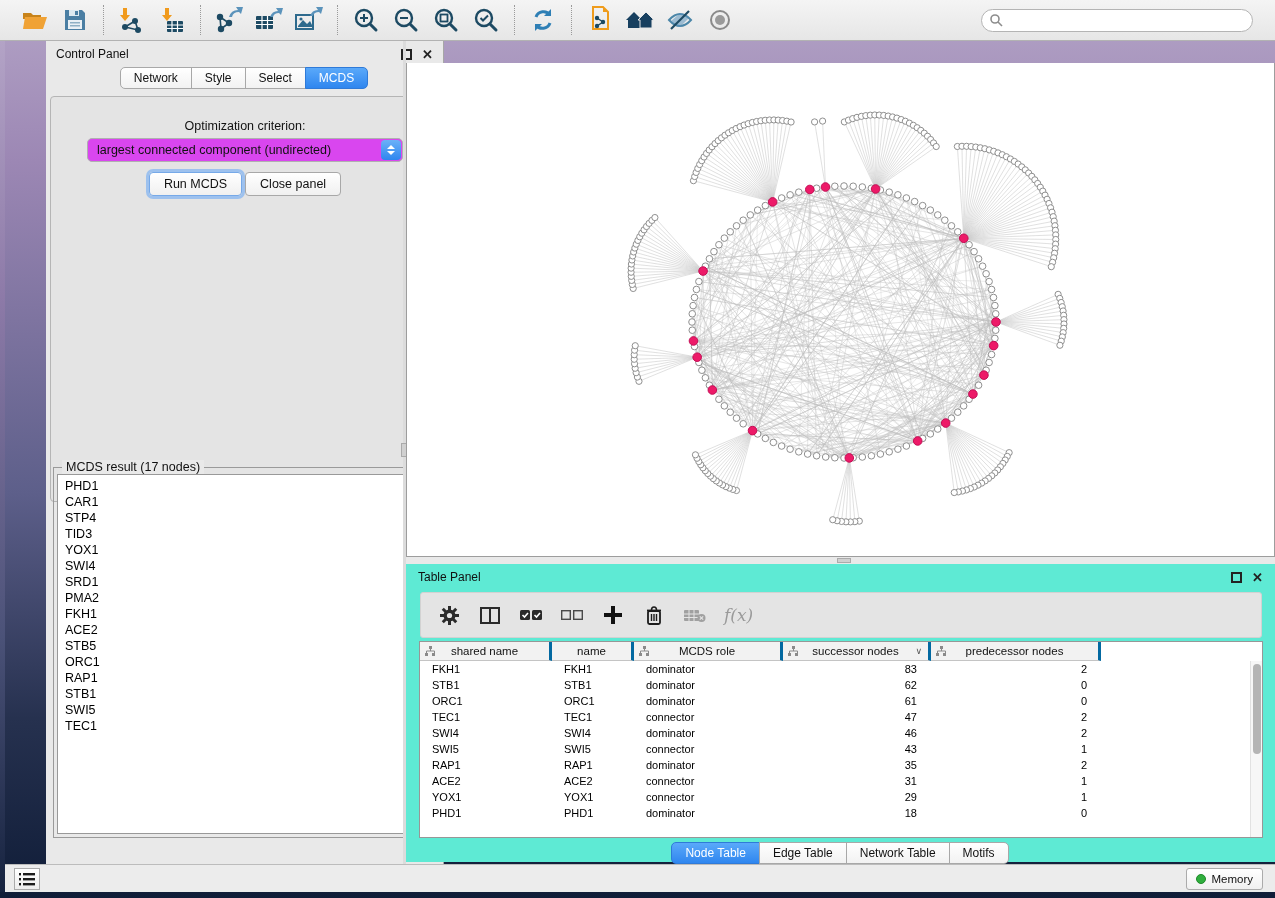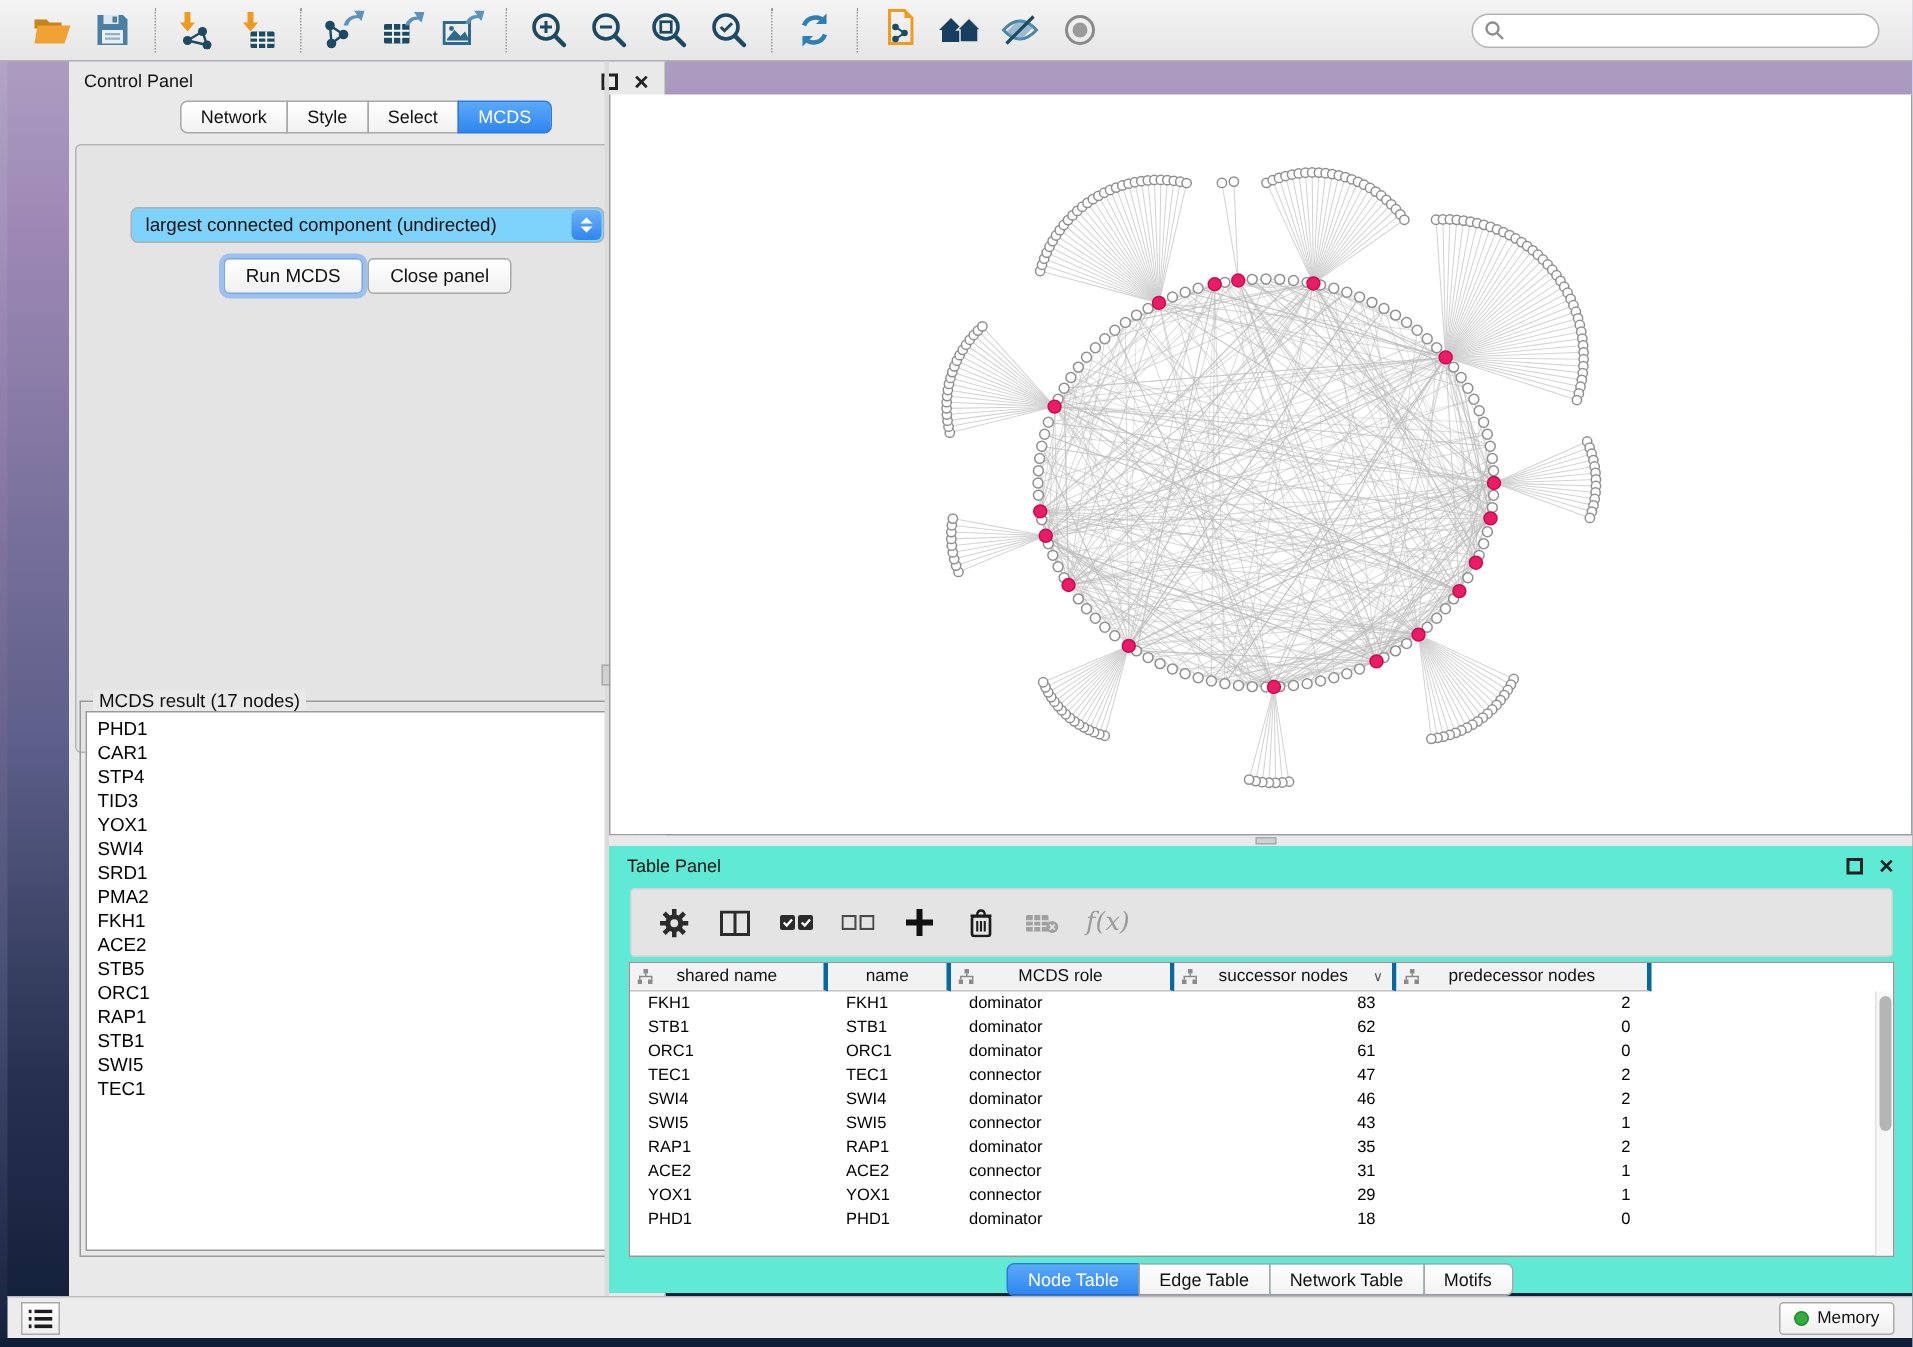--- a/index.html
+++ b/index.html
@@ -30,21 +30,21 @@
   .close-icon { font-size:13px; font-weight:bold; color:#222; line-height:1; }
   .seg-tabs { display:flex; justify-content:center; }
   .seg-tab { border:1px solid #a8a8a8; background:linear-gradient(#ffffff,#f2f2f2);
     padding:3px 13px; font-size:12px; margin-left:-1px; color:#111; }
   .seg-tab:first-child { border-radius:5px 0 0 5px; }
   .seg-tab:last-child { border-radius:0 5px 5px 0; }
   .seg-tab.sel { background:linear-gradient(#5aa9fa,#2f86ef); color:#fff; border-color:#2f7ad8; }
   .cp-content { position:absolute; left:4px; top:55px; width:390px; height:406px;
     background:#e4e4e4; border:1px solid #b5b5b5; border-radius:4px; }
   .opt-label { text-align:center; font-size:12.5px; margin-top:22px; color:#111; }
-  .dropdown { position:absolute; left:36px; top:41px; width:316px; height:24px; background:#7dd3fc;
+  .dropdown { position:absolute; left:36px; top:41px; width:316px; height:24px; background:#d946ef;
     border:1px solid #b0b0b0; border-radius:5px; font-size:12.5px; display:flex; align-items:center;
     padding-left:9px; color:#111; }
   .dd-stepper { position:absolute; right:1px; top:1px; width:20px; height:20px; border-radius:4px;
     background:linear-gradient(#6cb1f8,#2f86ef); display:flex; flex-direction:column; align-items:center; justify-content:center; gap:2px;}
   .dd-stepper i { width:0; height:0; border-left:4px solid transparent; border-right:4px solid transparent; }
   .dd-up { border-bottom:4px solid #fff; }
   .dd-down { border-top:4px solid #fff; }
   .cp-buttons { position:absolute; top:75px; left:0; width:100%; display:flex; justify-content:center; gap:3px; }
   .push-btn { font-size:12.5px; padding:4px 14px; background:linear-gradient(#ffffff,#f0f0f0);
     border:1px solid #a8a8a8; border-radius:4px; color:#111; font-family:"Liberation Sans",sans-serif;}
@@ -269,20 +269,21 @@
     <span class="float-icon"></span>
     <span class="close-icon">✕</span>
   </div>
   <div class="seg-tabs" id="cp-tabs">
       <span class="seg-tab">Network</span>
       <span class="seg-tab">Style</span>
       <span class="seg-tab">Select</span>
       <span class="seg-tab sel">MCDS</span>
     </div>
   <div class="cp-content">
+    <div class="opt-label">Optimization criterion:</div>
     <div class="dropdown">
       <span>largest connected component (undirected)</span>
       <span class="dd-stepper">
           <i class="dd-up"></i>
           <i class="dd-down"></i>
         </span>
     </div>
     <div class="cp-buttons">
       <button class="push-btn focused">Run MCDS</button>
       <button class="push-btn">Close panel</button>

